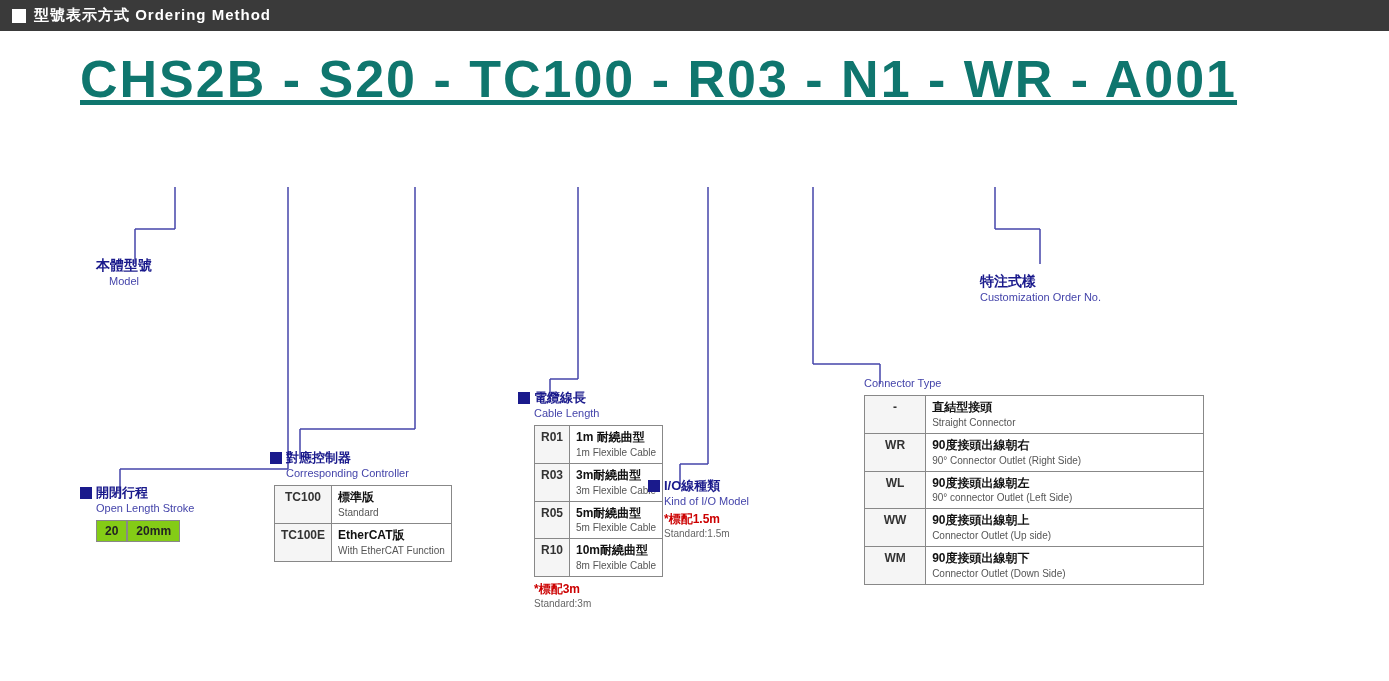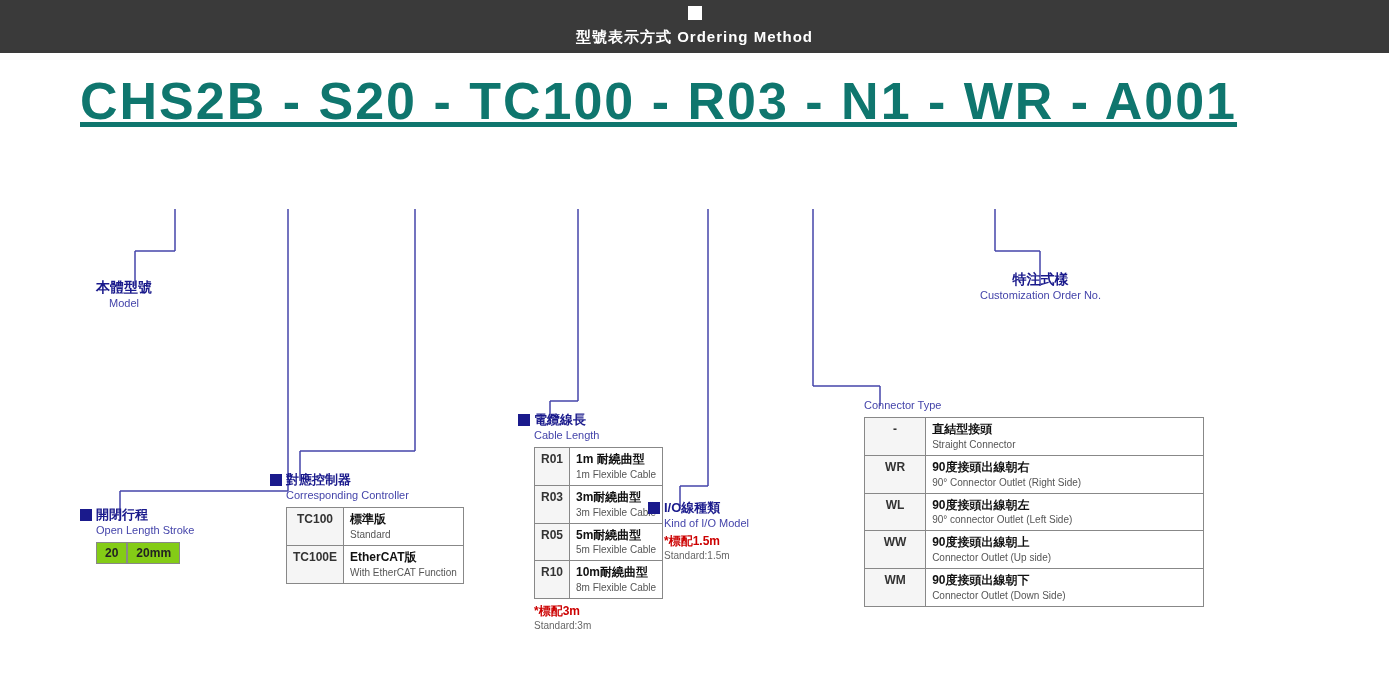--- a/index.html
+++ b/index.html
@@ -12,21 +12,20 @@
     }
 
     
     .header-bar {
       background: #3a3a3a;
       color: #fff;
       display: flex;
       align-items: center;
       padding: 6px 12px;
       gap: 8px;
-      flex-direction: column;
     }
     .header-bar .square-icon {
       display: inline-block;
       width: 14px;
       height: 14px;
       background: #fff;
     }
     .header-title {
       font-size: 15px;
       font-weight: bold;
@@ -193,21 +192,21 @@
       <line x1="975" y1="78" x2="975" y2="120" stroke="#4444aa" stroke-width="1.5"></line>
       <line x1="1020" y1="120" x2="975" y2="120" stroke="#4444aa" stroke-width="1.5"></line>
       <line x1="1020" y1="120" x2="1020" y2="155" stroke="#4444aa" stroke-width="1.5"></line>
     </svg>
 
     <div class="label-block" style="left:76px; top:148px; text-align:center;">
       <div class="label-chinese">本體型號</div>
       <div class="label-english">Model</div>
     </div>
 
-    <div class="label-block" style="left:960px; top:140px; text-align:center;">
+    <div class="label-block" style="left:960px; top:164px; text-align:left;">
       <div class="label-chinese">特注式樣</div>
       <div class="label-english">Customization Order No.</div>
     </div>
 
     <div style="position:absolute; left:60px; top:375px;">
       <div class="section-header">
         <div class="blue-sq"></div>
         <span class="sec-cn">開閉行程</span>
       </div>
       <div style="font-size:11px; color:#4444aa; margin-left:16px;">Open Length Stroke</div>
@@ -216,21 +215,21 @@
         <div class="stroke-box">20mm</div>
       </div>
     </div>
 
     <div style="position:absolute; left:250px; top:340px;">
       <div class="section-header">
         <div class="blue-sq"></div>
         <span class="sec-cn">對應控制器</span>
       </div>
       <div style="font-size:11px; color:#4444aa; margin-left:16px;">Corresponding Controller</div>
-      <table class="option-table" style="margin-top:6px; margin-left:16px;border-radius:7px;">
+      <table class="option-table" style="margin-top:6px; margin-left:4px;border-radius:7px;">
         <tbody id="controller-tbody">
             <tr>
       <td class="code-cell">TC100</td>
       <td class="desc-cell">
         <div class="cn">標準版</div>
         <div class="en">Standard</div>
       </td>
     </tr>
             <tr>
       <td class="code-cell">TC100E</td>

